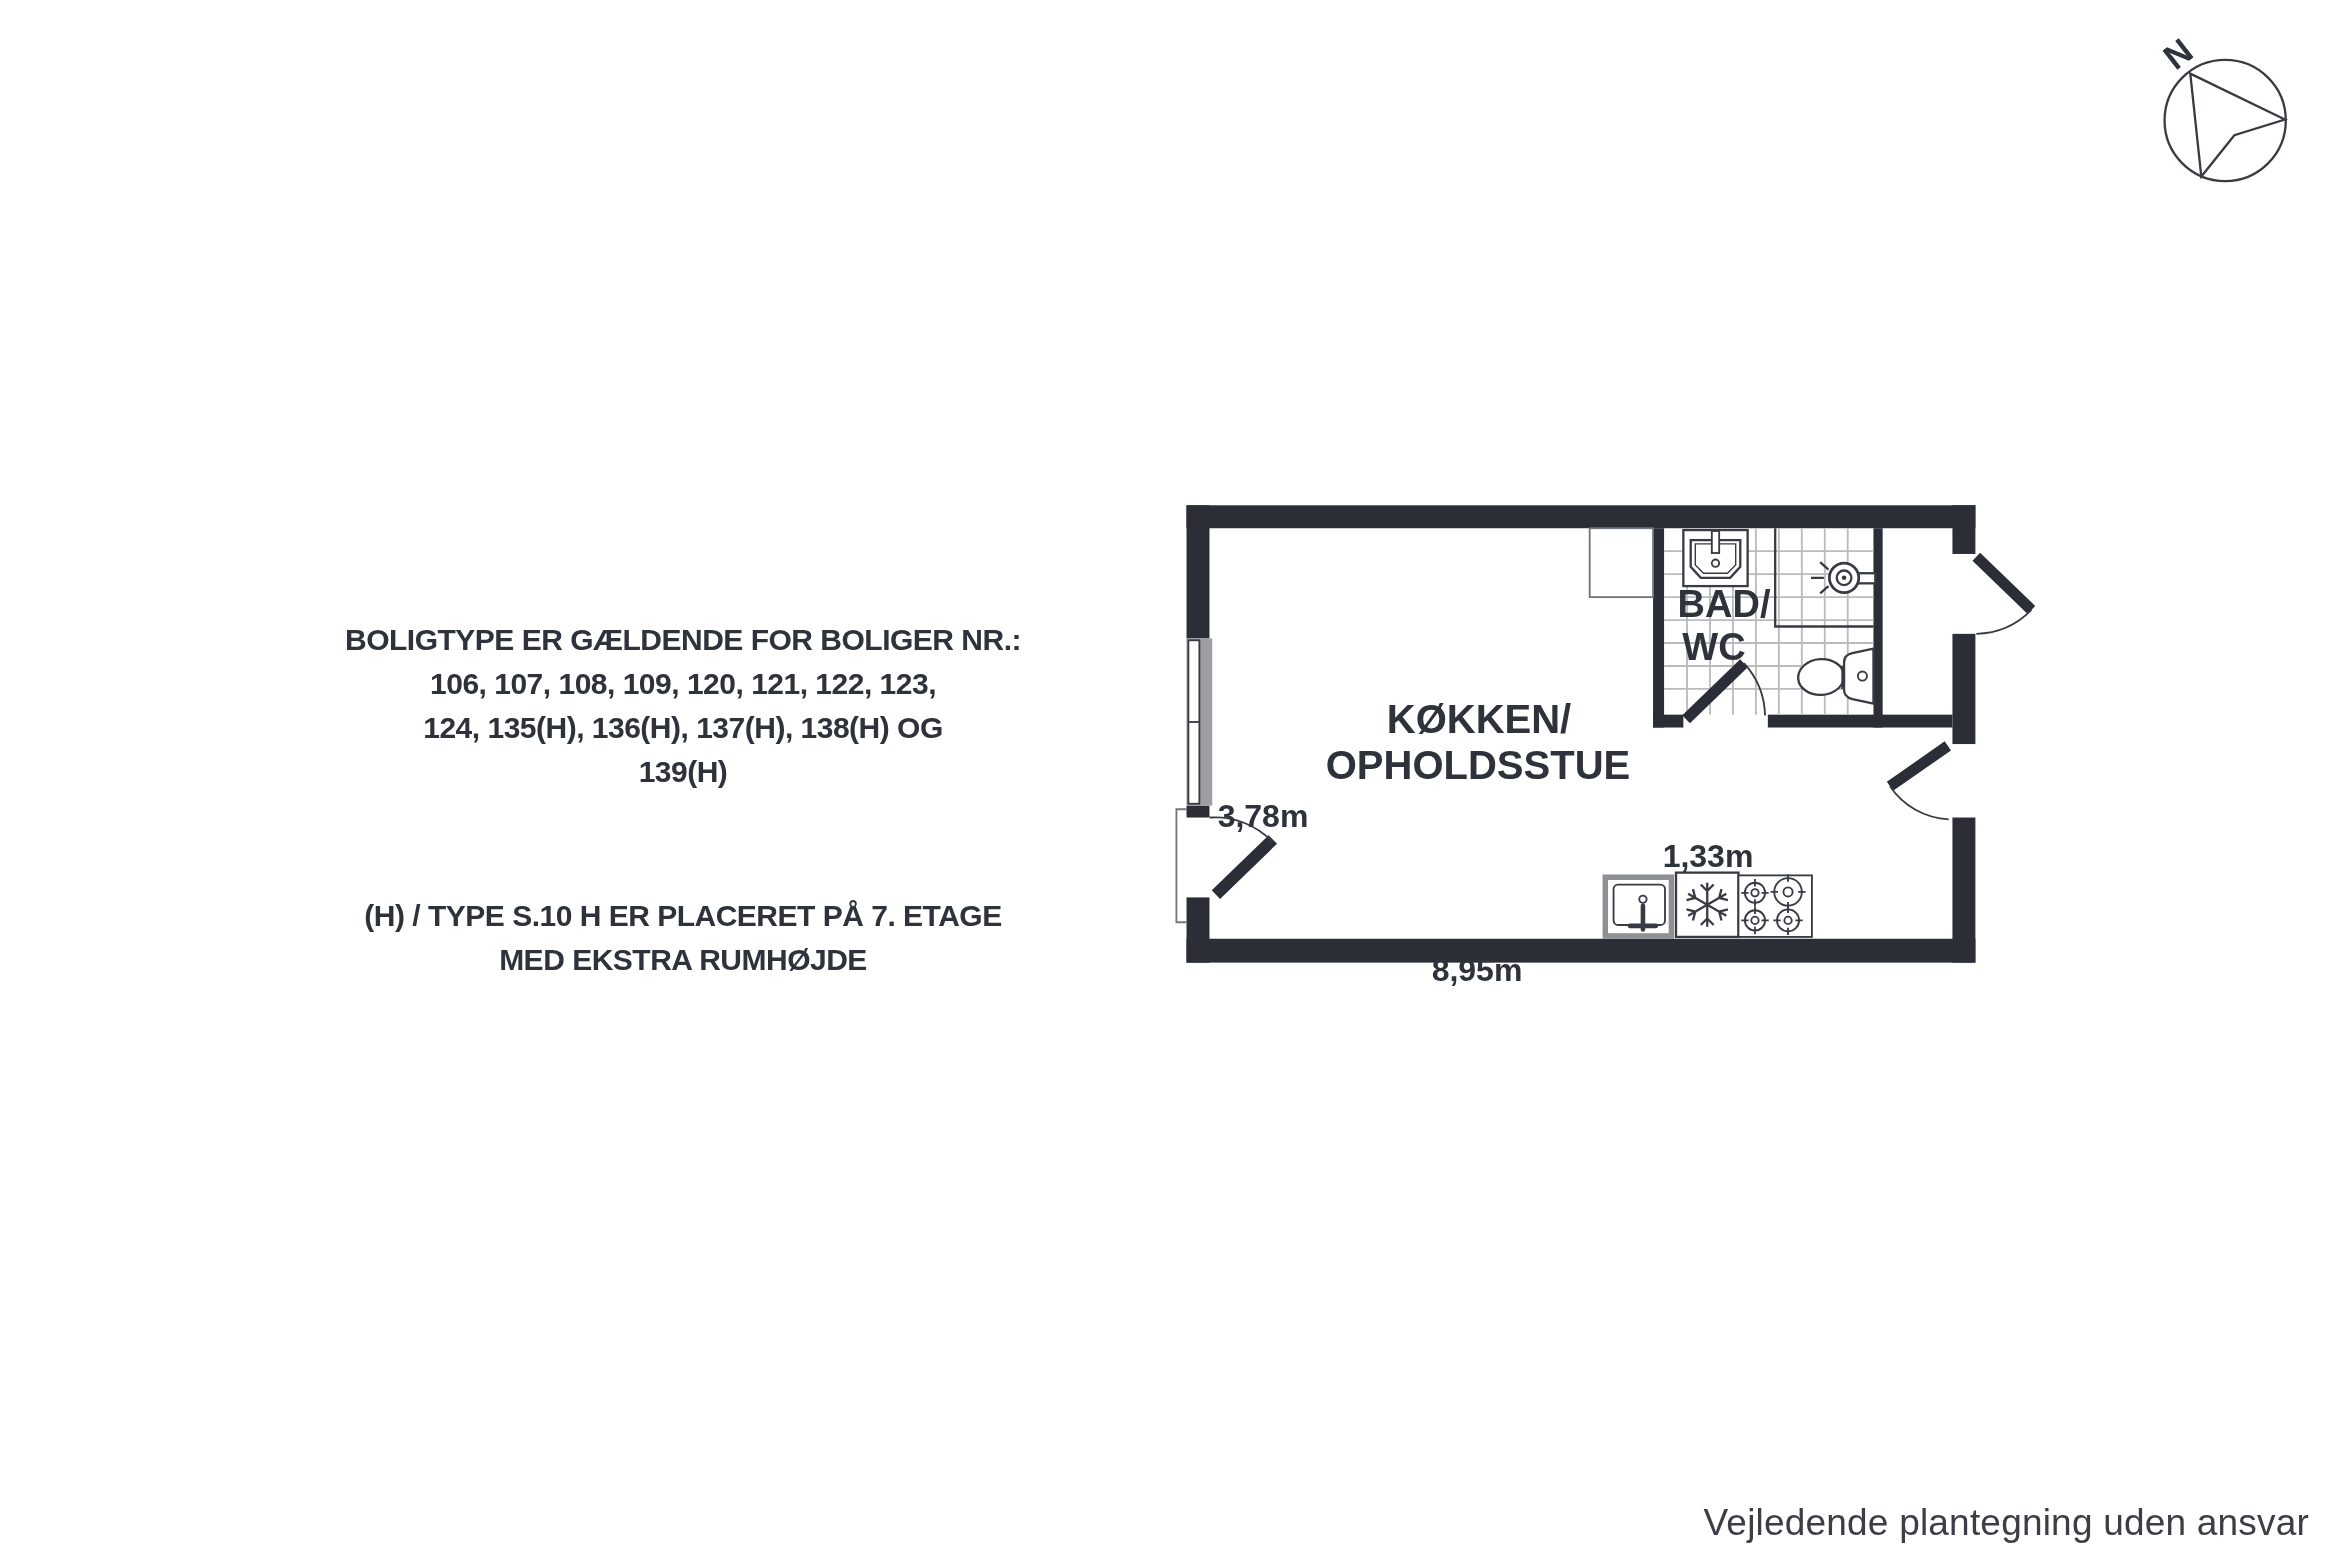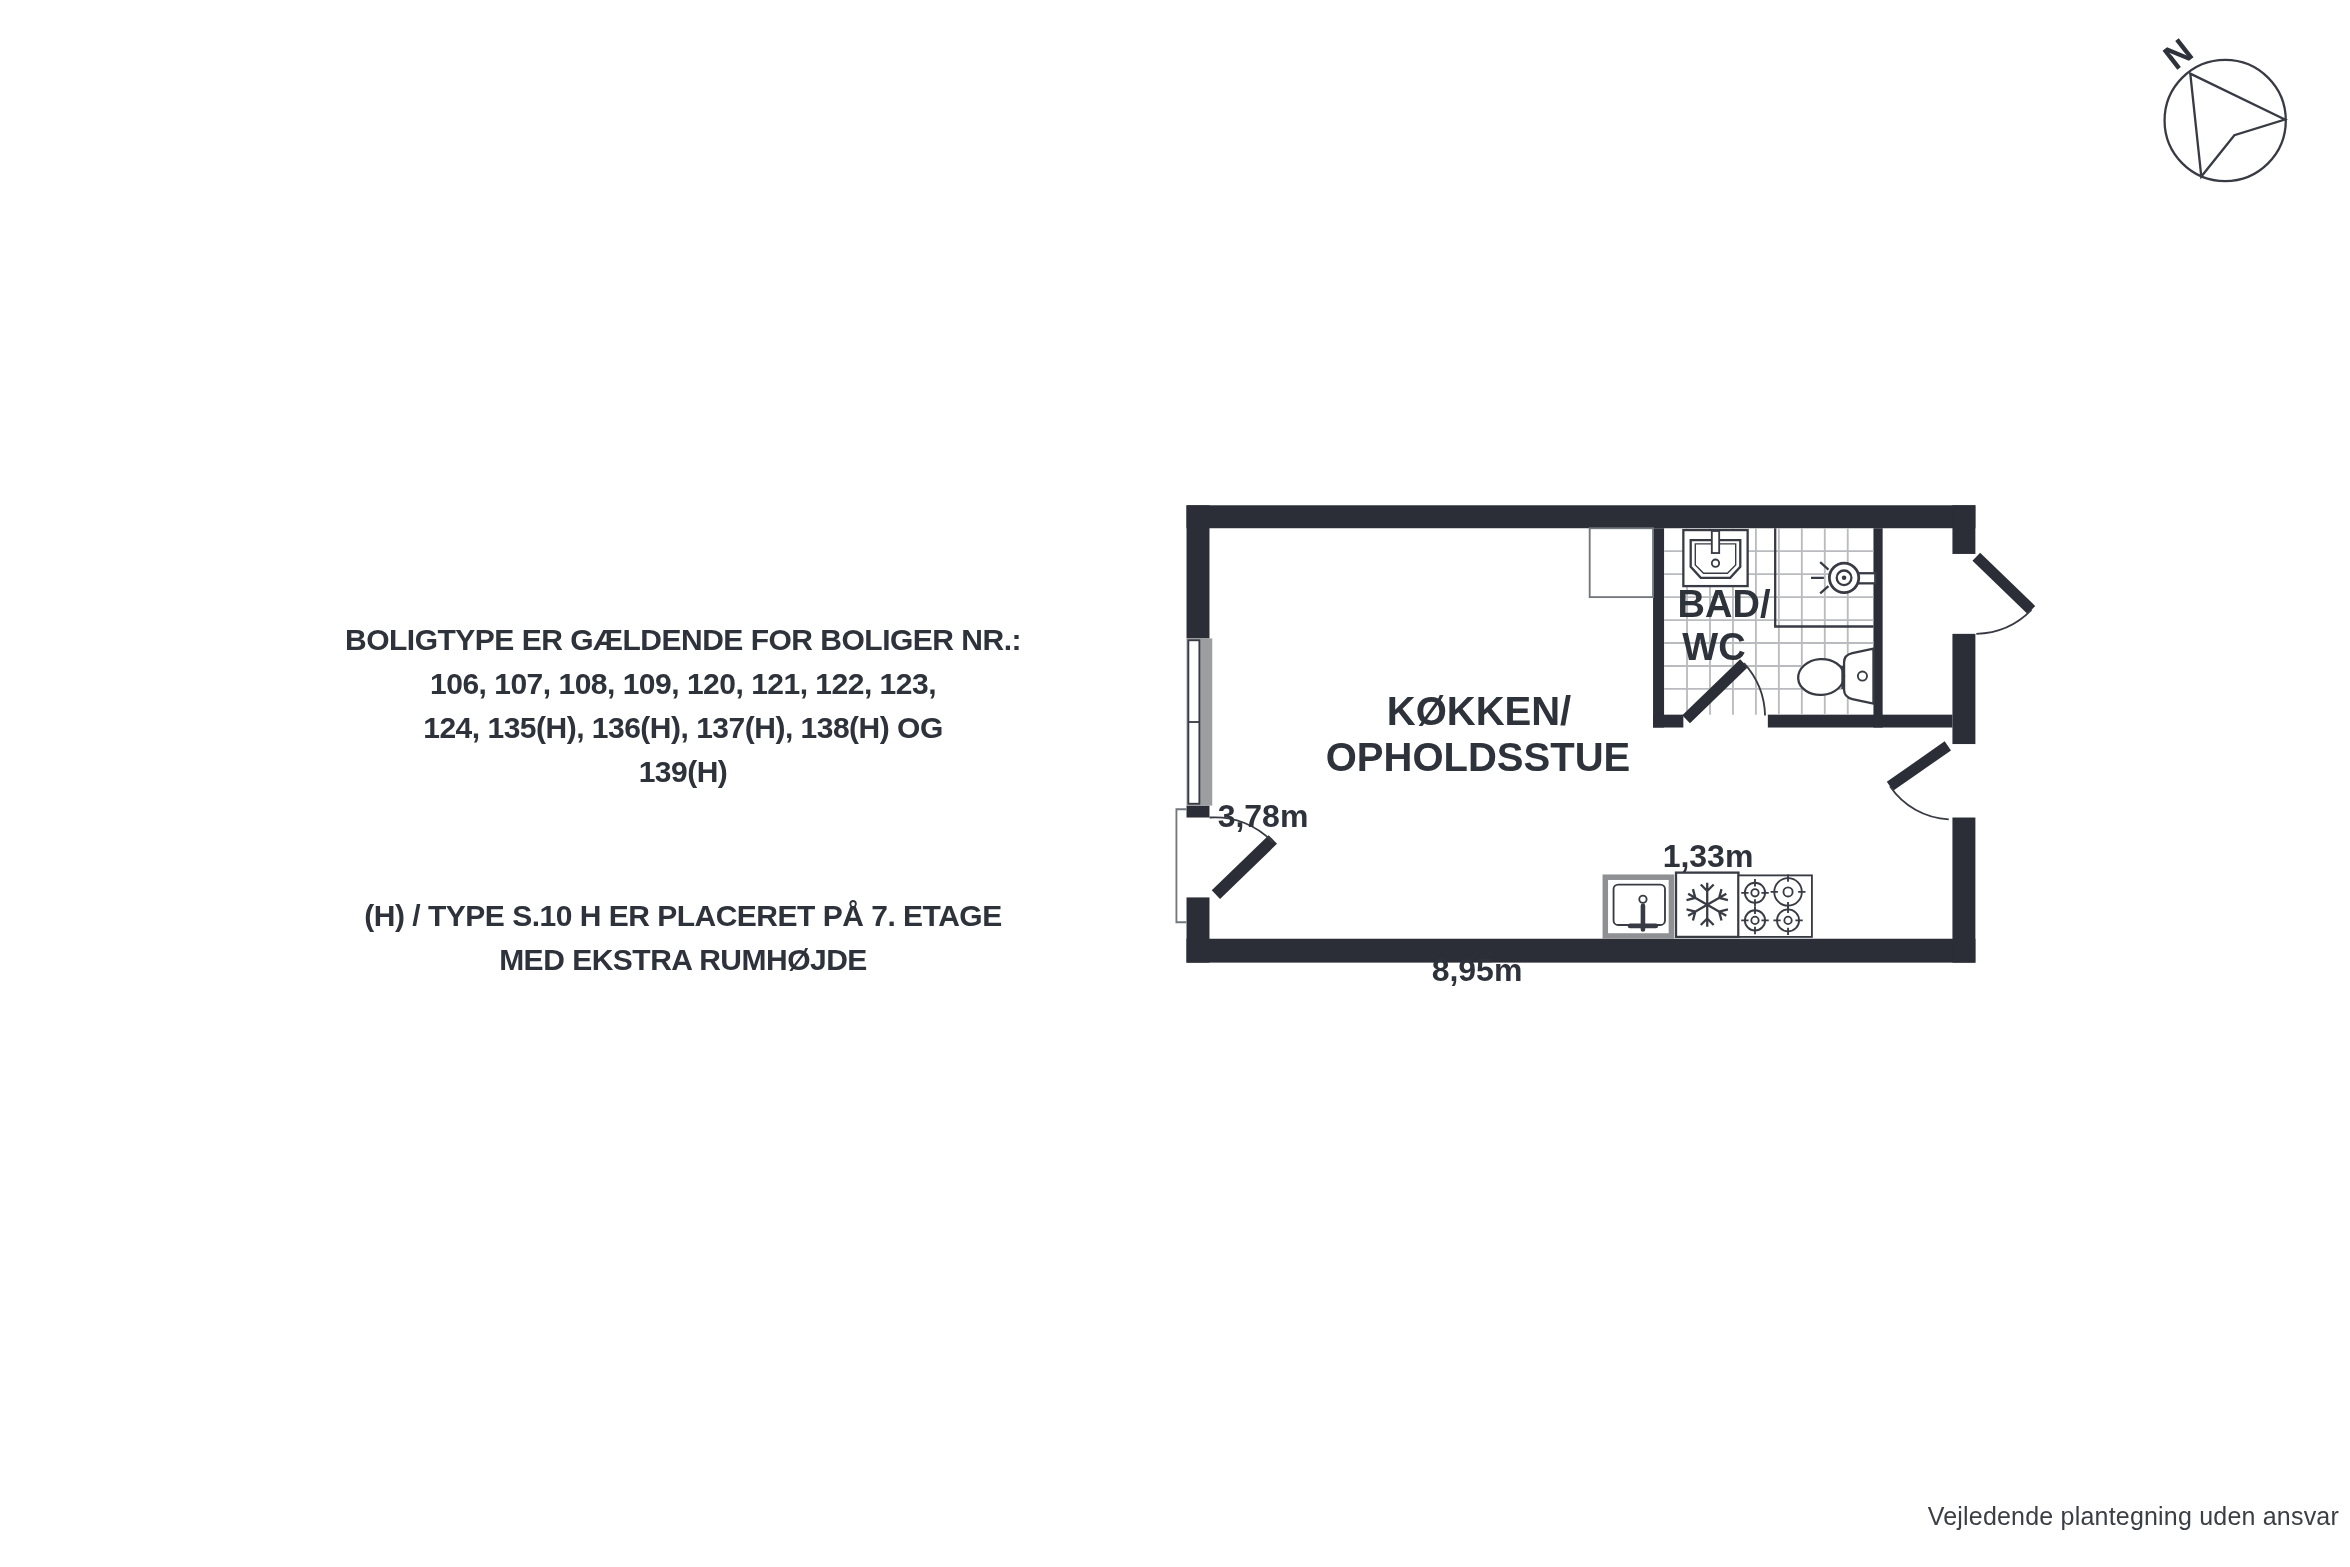--- a/index.html
+++ b/index.html
@@ -3,26 +3,26 @@
 <meta charset="utf-8">
 <style>
   html,body{margin:0;padding:0;background:#ffffff;}
   .page{position:relative;width:2351px;height:1568px;background:#ffffff;overflow:hidden;
         font-family:"Liberation Sans",sans-serif;color:#2e323b;}
   svg{position:absolute;left:0;top:0;}
   .notes{position:absolute;width:826px;text-align:right;font-weight:bold;
          font-size:30px;line-height:44px;letter-spacing:-0.5px;color:#2e323b;}
   .notes-line{height:44px;text-align:center;}
   .plan-label{position:absolute;font-weight:bold;color:#2e323b;transform:translateX(-50%);}
-  .room-label-lg{font-size:40px;line-height:40px;}
+  .room-label-lg{font-size:40px;line-height:40px;margin-top:8px;}
   .room-label-md{font-size:38px;line-height:38px;}
   .dim-label{font-size:32px;line-height:32px;margin-top:47px;}
   .compass-n{position:absolute;font-weight:bold;font-size:35px;color:#2e323b;
              transform:translate(-50%,-50%) rotate(-38deg);}
-  .footer{position:absolute;right:12px;top:1502px;font-size:25px;font-weight:400;
+  .footer{position:absolute;right:42px;top:1502px;font-size:37px;font-weight:400;
           color:#3b3e44;letter-spacing:0.2px;}
 </style>
 </head>
 <body>
 
 <div class="page">
 
   <svg width="2351" height="1568" viewBox="0 0 2560 1707">
 
     <g fill="#2b2e37">

